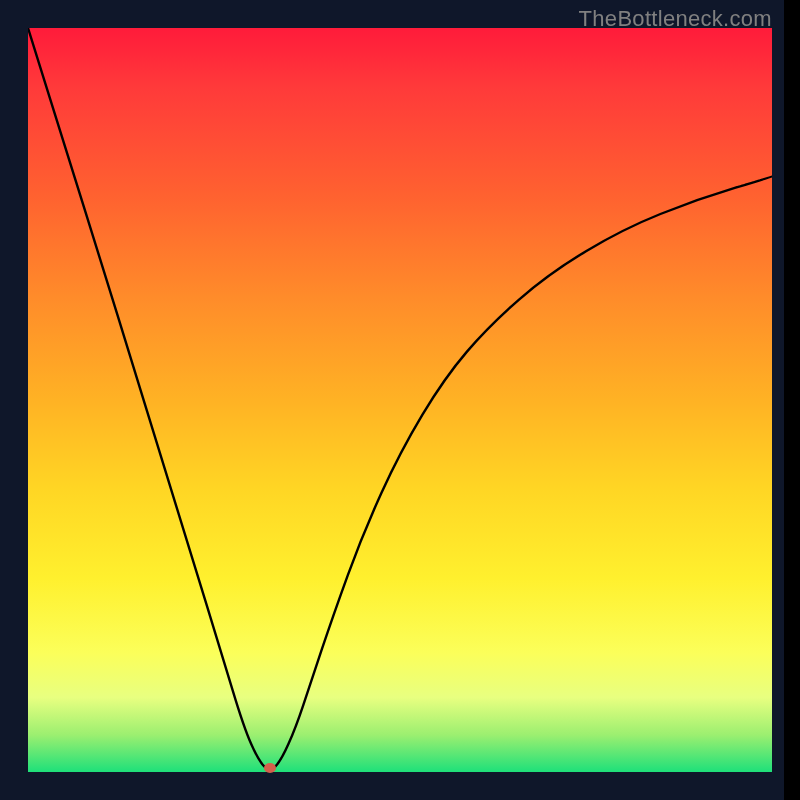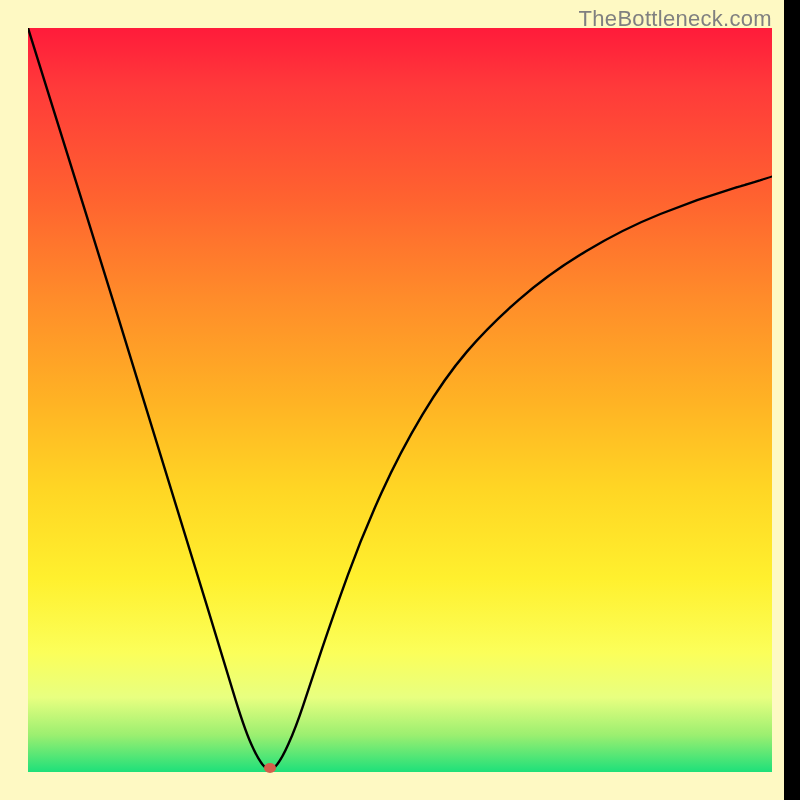--- a/index.html
+++ b/index.html
@@ -10,21 +10,21 @@
     background: #000;
     position: relative;
     font-family: Arial, Helvetica, sans-serif;
   }
   .outer {
     position: absolute;
     top: 0;
     left: 0;
     width: 784px;
     height: 800px;
-    background: #fef9c3;
+    background: #0f172a;
   }
   .plot {
     position: absolute;
     top: 28px;
     left: 28px;
     width: 744px;
     height: 744px;
     
     background: linear-gradient(
       to bottom,

